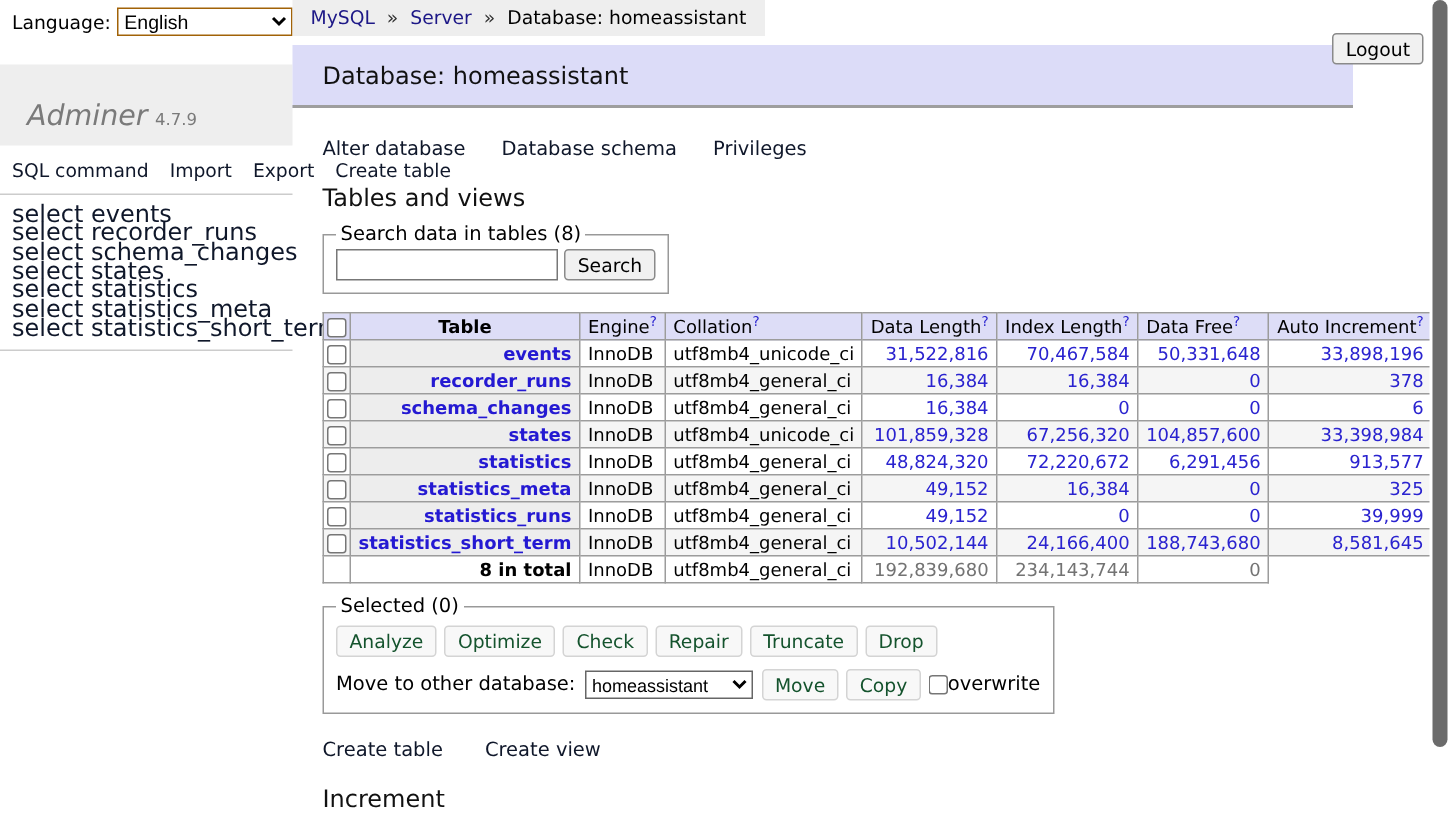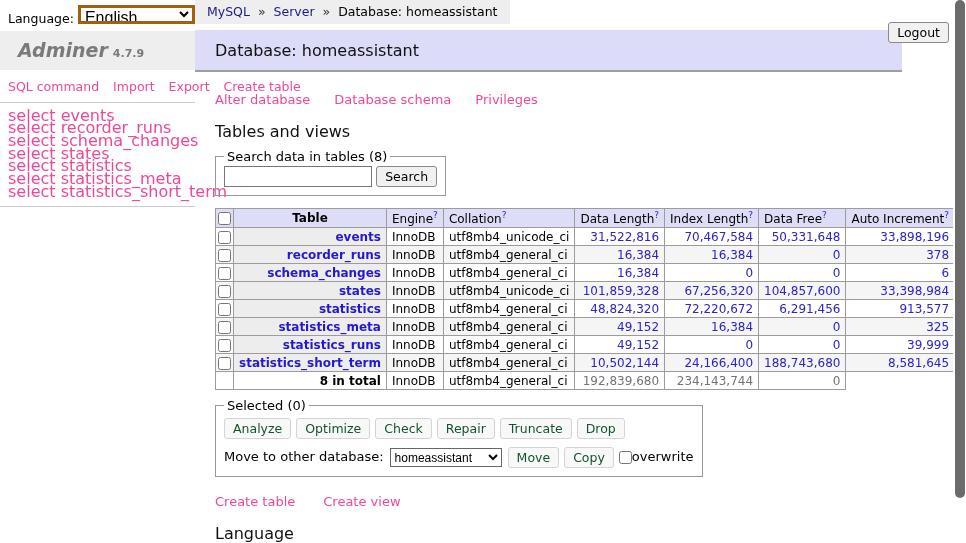--- a/index.html
+++ b/index.html
@@ -1,26 +1,26 @@
 <!DOCTYPE html>
 <html><head>
 <meta charset="utf-8">
 <style>
   html,body{margin:0;padding:0;}
   body{
     width:966px;height:543px;position:relative;overflow:hidden;
     background:#fff;color:#000;
     font-family:"DejaVu Sans","Liberation Sans",sans-serif;font-size:13px;
   }
-  a{color:#ec4899;text-decoration:none;cursor:pointer;}
+  a{color:#0f172a;text-decoration:none;cursor:pointer;}
   
   #sidebar{position:absolute;left:0;top:0;width:195px;height:543px;background:#fff;}
   .lang-row{padding:5px 0 0 8px;height:20px;font-size:12.5px;}
-  .lang-row select{width:117px;height:19px;font-size:16px;border:3px solid #a16207;background:#fff;margin-left:4px;}
-  h1.logo{background:#eee;margin:6px 0 0;padding:8px 0 9px 18px;font-size:19px;font-weight:700;font-style:italic;color:#7a7a7a;}
+  .lang-row select{width:117px;height:19px;font-size:13px;border:1px solid #a16207;background:#fff;margin-left:4px;}
+  h1.logo{background:#eee;margin:18px 0 0;padding:23px 0 9px 18px;font-size:19px;font-weight:400;font-style:italic;color:#7a7a7a;}
   h1.logo .ver{font-size:11px;font-style:normal;color:#7a7a7a;margin-left:5px;}
   .db-row{margin:21px 0 0 8px;font-size:12.5px;}
   .db-row select{width:113px;height:19px;font-size:12px;border:1px solid #666;background:#fff;margin-left:4px;}
   .side-actions{margin:10px 0 0 8px;width:176px;font-size:12.5px;line-height:13.5px;}
   .side-actions a{margin-right:14px;white-space:nowrap;}
   .side-hr{border:none;border-top:1px solid #ccc;margin:8px 0 0 0;}
   ul.table-links{list-style:none;margin:7px 0 0 0;padding:0 0 0 8px;font-size:16px;line-height:12.7px;}
   ul.table-links a{white-space:nowrap;}
   
   #content{position:absolute;left:195px;top:0;right:14px;}
@@ -249,21 +249,21 @@
     <div class="sel-btnrow"><button class="btn" disabled="">Analyze</button><button class="btn" disabled="">Optimize</button><button class="btn" disabled="">Check</button><button class="btn" disabled="">Repair</button><button class="btn" disabled="">Truncate</button><button class="btn" disabled="">Drop</button></div>
     <div class="move-row">
       <span>Move to other database:</span><select><option>homeassistant</option></select><button class="btn" disabled="">Move</button><button class="btn" disabled="">Copy</button><input type="checkbox" class="ovw" style=""><span>overwrite</span>
     </div>
   </fieldset>
 
   <p class="create-links">
     <a>Create table</a><a>Create view</a>
   </p>
 
-  <h3 class="section">Language</h3>
+  <h3 class="section">Increment</h3>
 
   
 
   
 </div>
 
 <button id="logout" class="btn">Logout</button>
 
 <div id="scrollbar">
   <div id="scroll-thumb"></div>

